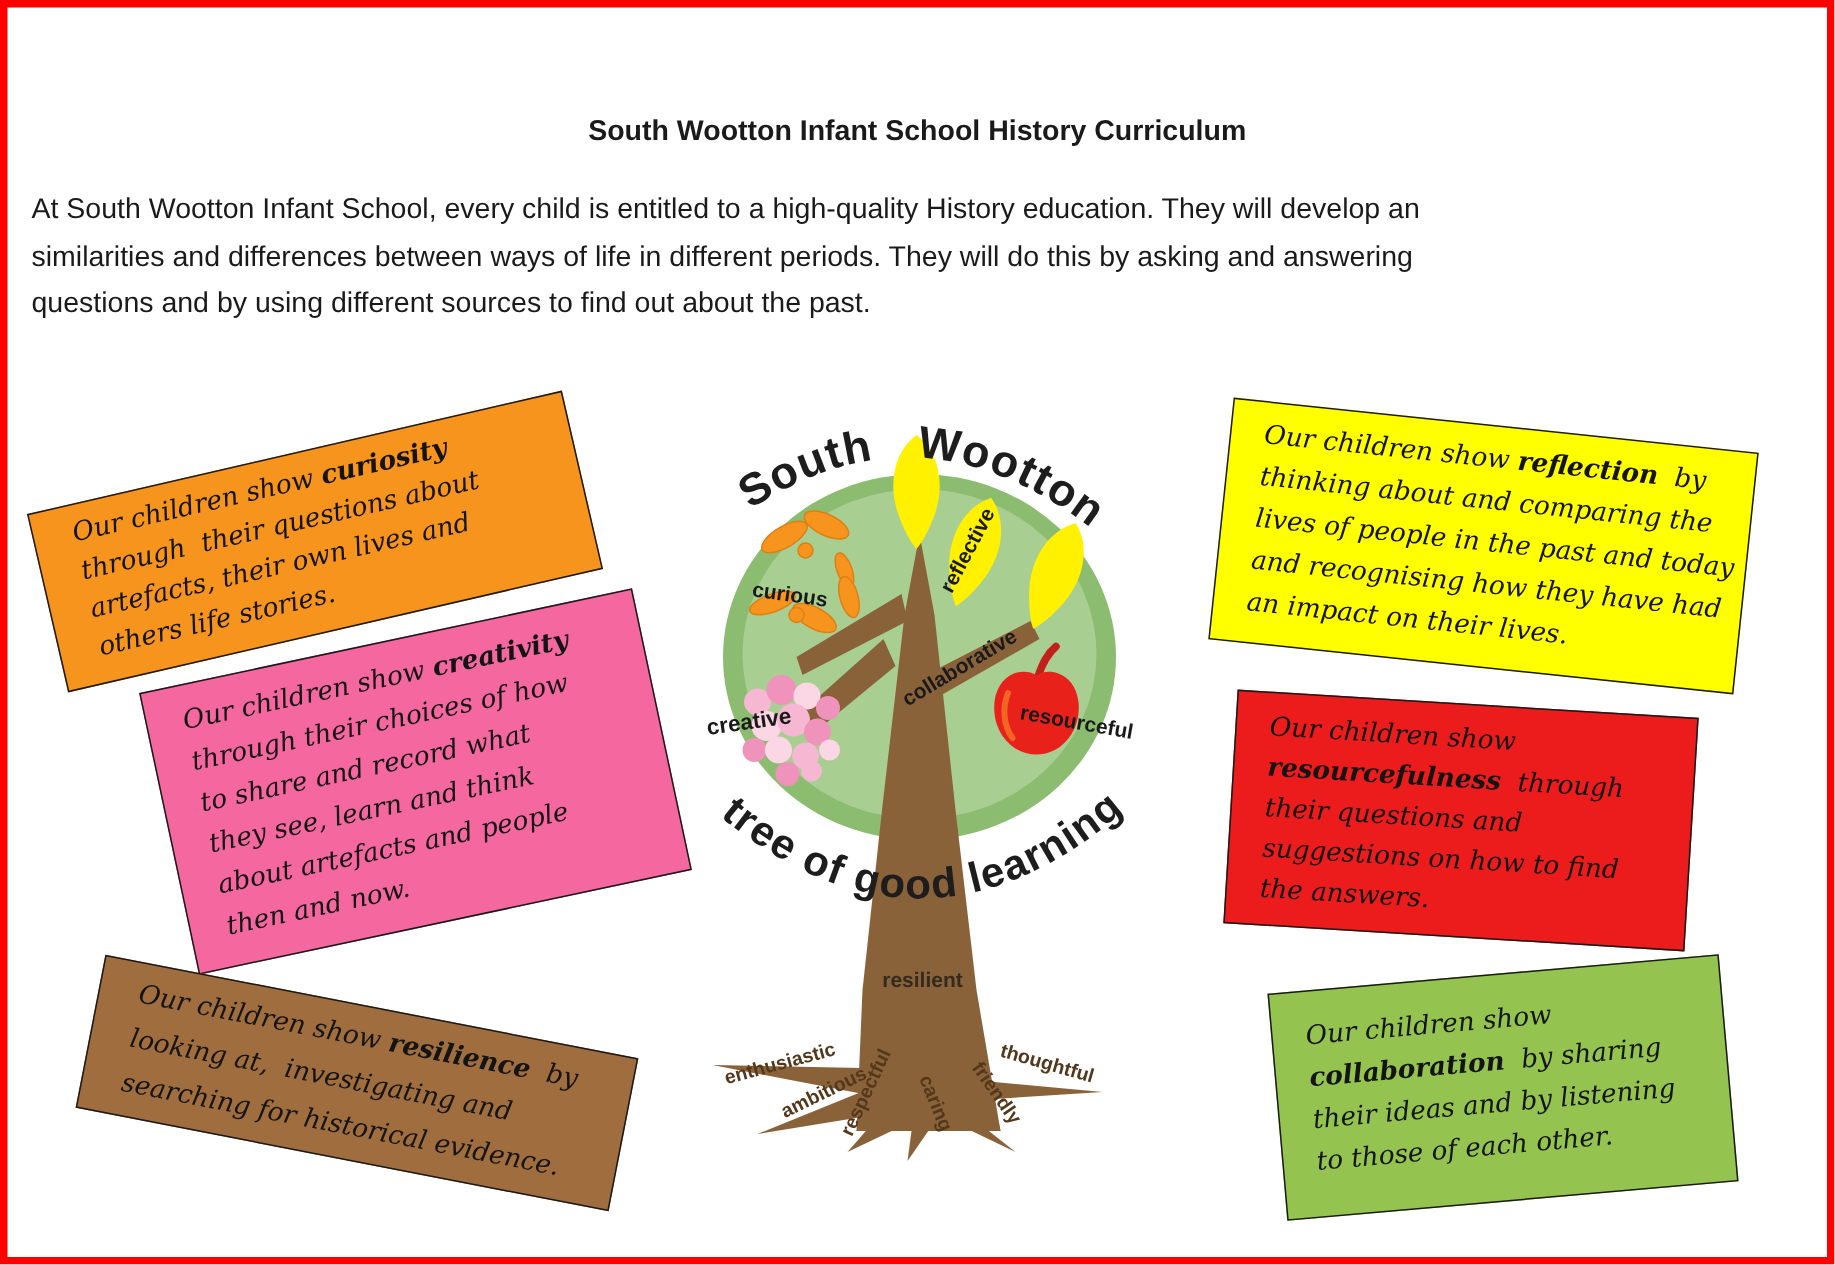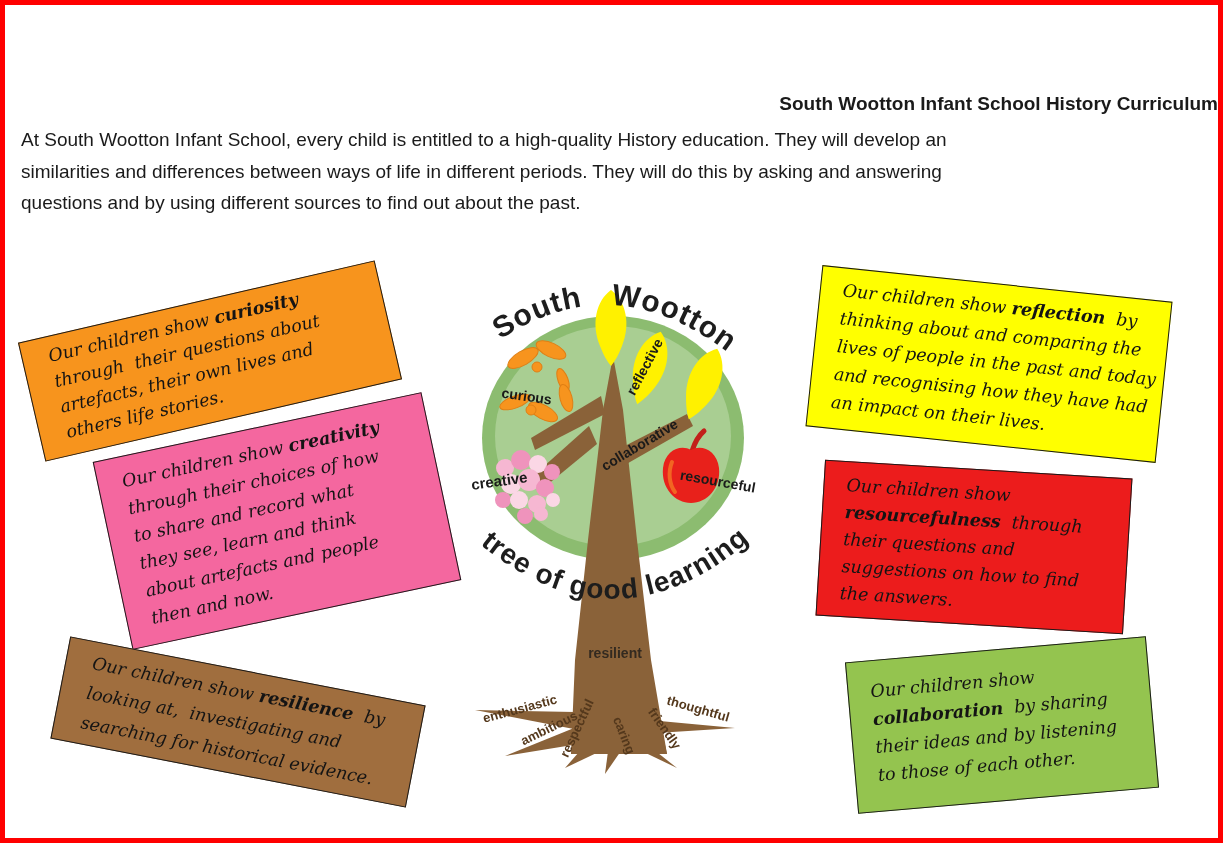--- a/index.html
+++ b/index.html
@@ -1,20 +1,20 @@
 <!DOCTYPE html>
 <html><head>
 <meta charset="utf-8">
 <style>
   html,body{margin:0;padding:0;background:#fff;}
   .page{position:relative;width:1223px;height:843px;box-sizing:border-box;
         border:5px solid #ff0000;background:#ffffff;overflow:hidden;
         font-family:"Liberation Sans",sans-serif;color:#1a1a1a;}
-  .title{position:absolute;top:72px;left:0;width:100%;text-align:right;
-         font-size:19px;font-weight:bold;margin-top:16px;}
+  .title{position:absolute;top:72px;left:0;width:100%;text-align:center;
+         font-size:19px;font-weight:bold;}
   .intro{position:absolute;top:119px;left:16px;width:100%;text-align:left;
          font-size:19px;line-height:31.5px;}
   .note{position:absolute;box-sizing:border-box;border:1.5px solid #1a1a1a;
         font-family:"DejaVu Serif",serif;font-style:italic;font-size:17.5px;
         color:#141414;}
   .nline{white-space:nowrap;}
   .nline .bold{font-weight:bold;}
   .note-orange{left:22px;top:295px;width:366px;height:122px;transform:rotate(-13deg);
                padding:6px 8px 6px 26px;line-height:26px;}
   .note-pink{left:104px;top:420px;width:336px;height:192px;transform:rotate(-12deg);

